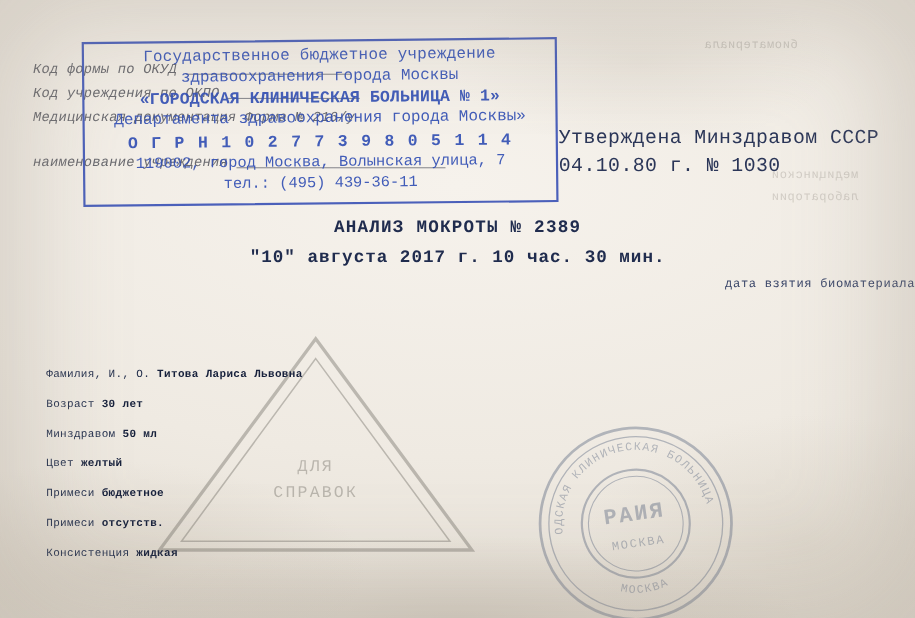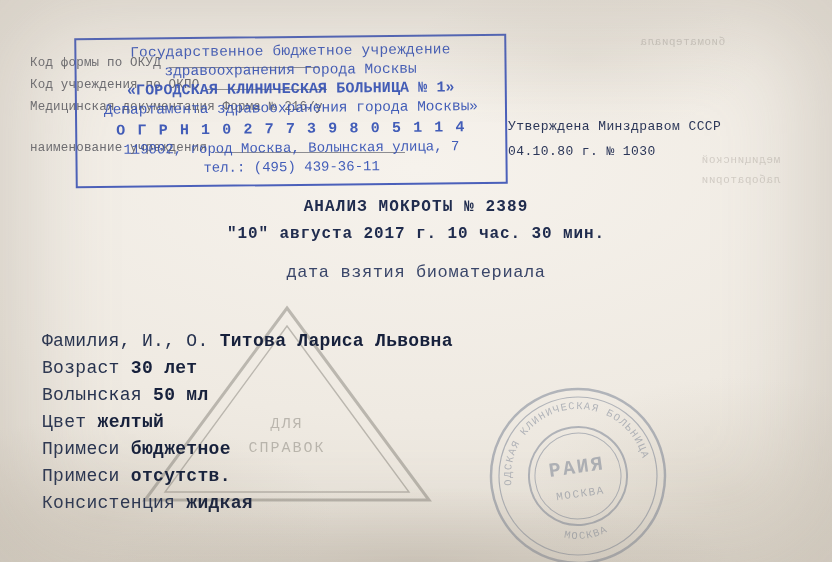--- a/index.html
+++ b/index.html
@@ -43,21 +43,21 @@
   .form-labels {
     position: absolute;
     left: 30px;
     top: 52px;
     font-size: 12.5px;
     line-height: 22px;
     color: #6b6b70;
     letter-spacing: .2px;
     white-space: nowrap;
   }
-  .form-labels .row { position: relative; }
+  .form-labels .row { position: relative; font-style: italic; }
   .form-labels .rule {
     display: inline-block;
     border-bottom: 1px solid #8d8d92;
     height: 12px;
     vertical-align: -2px;
   }
 
   
   .ghost {
     position: absolute;
@@ -91,21 +91,21 @@
   .stamp-l4 { font-size: 14.5px; }
   .stamp-l5 { font-size: 15px; font-weight: bold; letter-spacing: 1.6px; margin-top: 2px; }
   .stamp-l6 { font-size: 14px; }
   .stamp-l7 { font-size: 14px; }
 
   
   .approved {
     position: absolute;
     left: 508px;
     top: 114px;
-    font-size: 13px;
+    font-size: 18px;
     line-height: 25px;
     letter-spacing: .4px;
     color: #2b3658;
     white-space: nowrap;
   }
 
   
   .title-block {
     position: absolute;
     left: 0;
@@ -120,32 +120,33 @@
     color: #202c4e;
   }
   .doc-date {
     font-size: 16px;
     font-weight: bold;
     letter-spacing: .9px;
     margin-top: 9px;
     color: #202c4e;
   }
   .doc-date-caption {
-    font-size: 17px;
+    font-size: 11px;
     letter-spacing: .6px;
-    margin-top: 20px;
+    margin-top: 10px;
     color: #3a4669;
+    text-align: right;
   }
 
   
   .fields {
     position: absolute;
     left: 42px;
     top: 328px;
-    font-size: 18px;
+    font-size: 10px;
     line-height: 27px;
     letter-spacing: .3px;
   }
   .fields .lbl { color: #26324f; }
   .fields .val { font-weight: bold; color: #17213c; }
 
   
   .tri-stamp {
     position: absolute;
     left: 137px;
@@ -268,21 +269,21 @@
   <div class="fields">
     <div>
       <span class="lbl">Фамилия, И., О.</span>
       <span class="val">Титова Лариса Львовна</span>
     </div>
     <div>
       <span class="lbl">Возраст</span>
       <span class="val">30 лет</span>
     </div>
     <div>
-      <span class="lbl">Волынская</span>
+      <span class="lbl">Минздравом</span>
       <span class="val">50 мл</span>
     </div>
     <div>
       <span class="lbl">Цвет</span>
       <span class="val">желтый</span>
     </div>
     <div>
       <span class="lbl">Примеси</span>
       <span class="val">бюджетное</span>
     </div>

